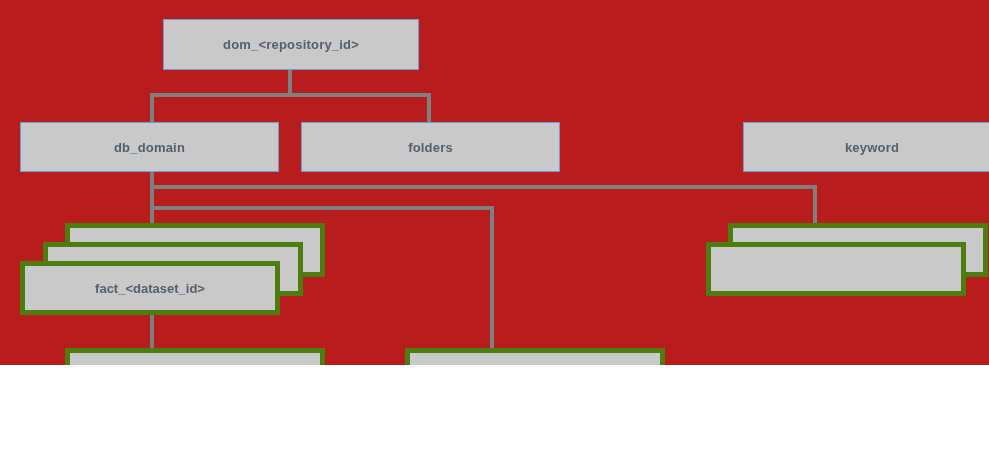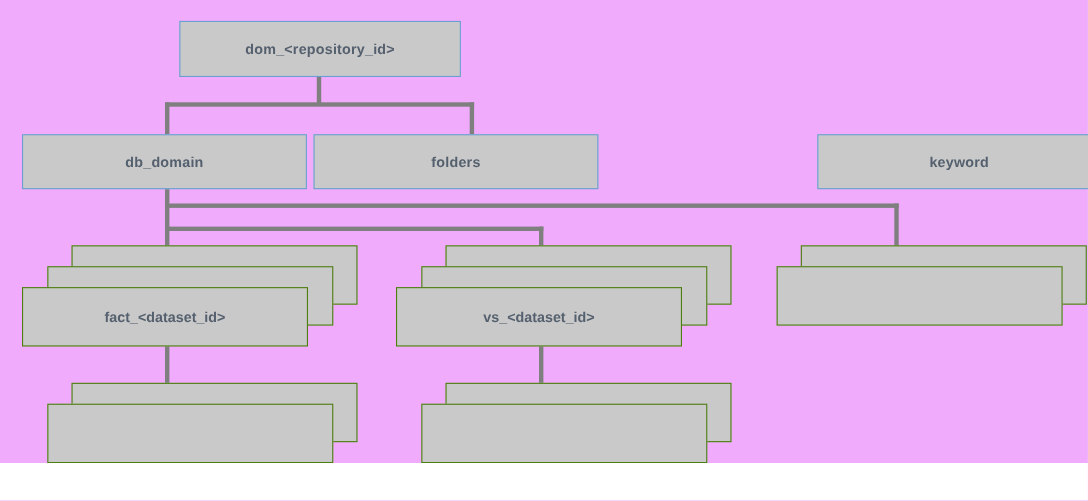--- a/index.html
+++ b/index.html
@@ -3,22 +3,22 @@
 <meta charset="utf-8">
 <style>
   html, body {
     margin: 0;
     padding: 0;
     background: #ffffff;
   }
   #canvas {
     position: relative;
     width: 989px;
-    height: 421px;
-    background: #f0abfc;
+    height: 365px;
+    background: #b91c1c;
     font-family: "Liberation Sans", sans-serif;
     overflow: hidden;
     text-decoration: underline;
   }
 
   
   .line {
     position: absolute;
     background: #7f7f7f;
   }
@@ -46,21 +46,21 @@
     position: absolute;
     width: 305px;
     height: 92px;
   }
   .stack .sheet {
     position: absolute;
     box-sizing: border-box;
     width: 260px;
     height: 54px;
     background: #c9c9c9;
-    border: 1px solid #4d7c0f;
+    border: 5px solid #4d7c0f;
   }
   .stack .sheet.s3 { left: 45px; top: 0px;  }
   .stack .sheet.s2 { left: 23px; top: 19px; }
   .stack .sheet.s1 {
     left: 0px; top: 38px;
     display: flex;
     align-items: center;
     justify-content: center;
     color: #55606e;
     font-size: 13px;
@@ -93,43 +93,36 @@
 
   <div class="box" style="left:163px; top:19px; width:256px; height:51px;">
     <span class="lbl">dom_&lt;repository_id&gt;</span>
   </div>
 
 
   <div class="box" style="left:20px; top:122px; width:259px; height:50px;">
     <span class="lbl">db_domain</span>
   </div>
 
-  <div class="box" style="left:285px; top:122px; width:259px; height:50px;">
+  <div class="box" style="left:301px; top:122px; width:259px; height:50px;">
     <span class="lbl">folders</span>
   </div>
 
   <div class="box" style="left:698px; top:122px; width:258px; height:50px;margin-left:45px;">
     <span class="lbl">keyword</span>
   </div>
 
   <div class="stack" style="left:20px; top:223px;">
     <div class="sheet s3"></div>
     <div class="sheet s2"></div>
     <div class="sheet s1">
       <span class="lbl">fact_&lt;dataset_id&gt;</span>
     </div>
   </div>
 
-  <div class="stack" style="left:360px; top:223px;">
-    <div class="sheet s3"></div>
-    <div class="sheet s2"></div>
-    <div class="sheet s1">
-      <span class="lbl">vs_&lt;dataset_id&gt;</span>
-    </div>
-  </div>
 
   <div class="stack" style="left:683px; top:223px;">
     <div class="sheet s3"></div>
     <div class="sheet s2"></div>
   </div>
 
   <div class="stack" style="left:20px; top:348px;">
     <div class="sheet s3"></div>
     <div class="sheet s2"></div>
   </div>

